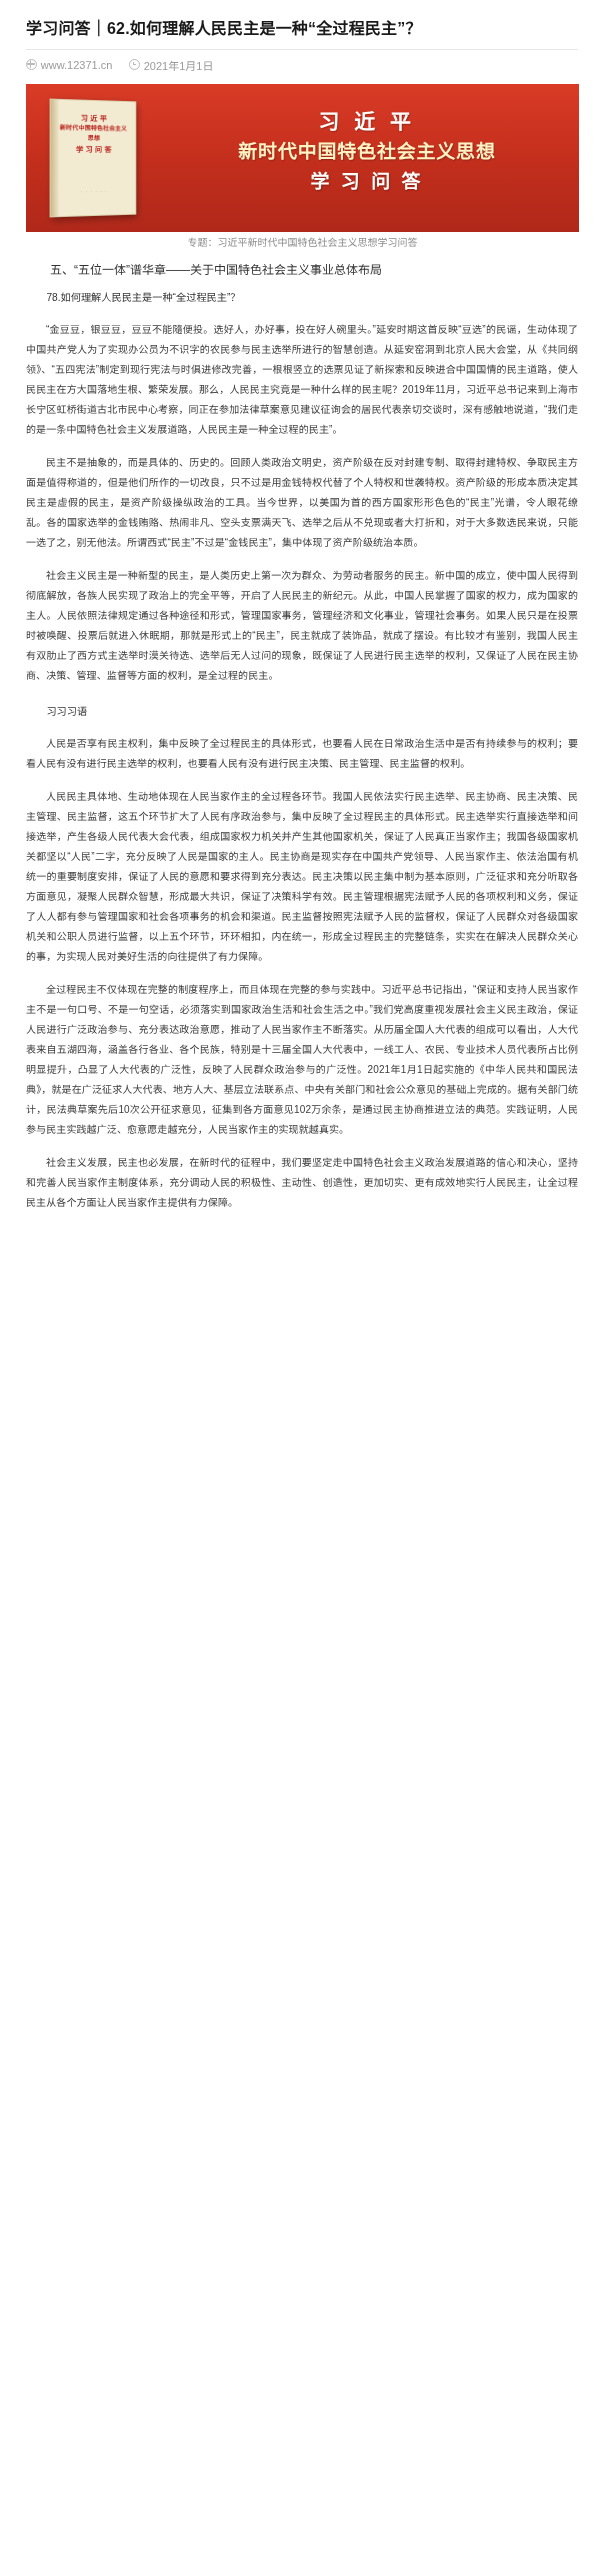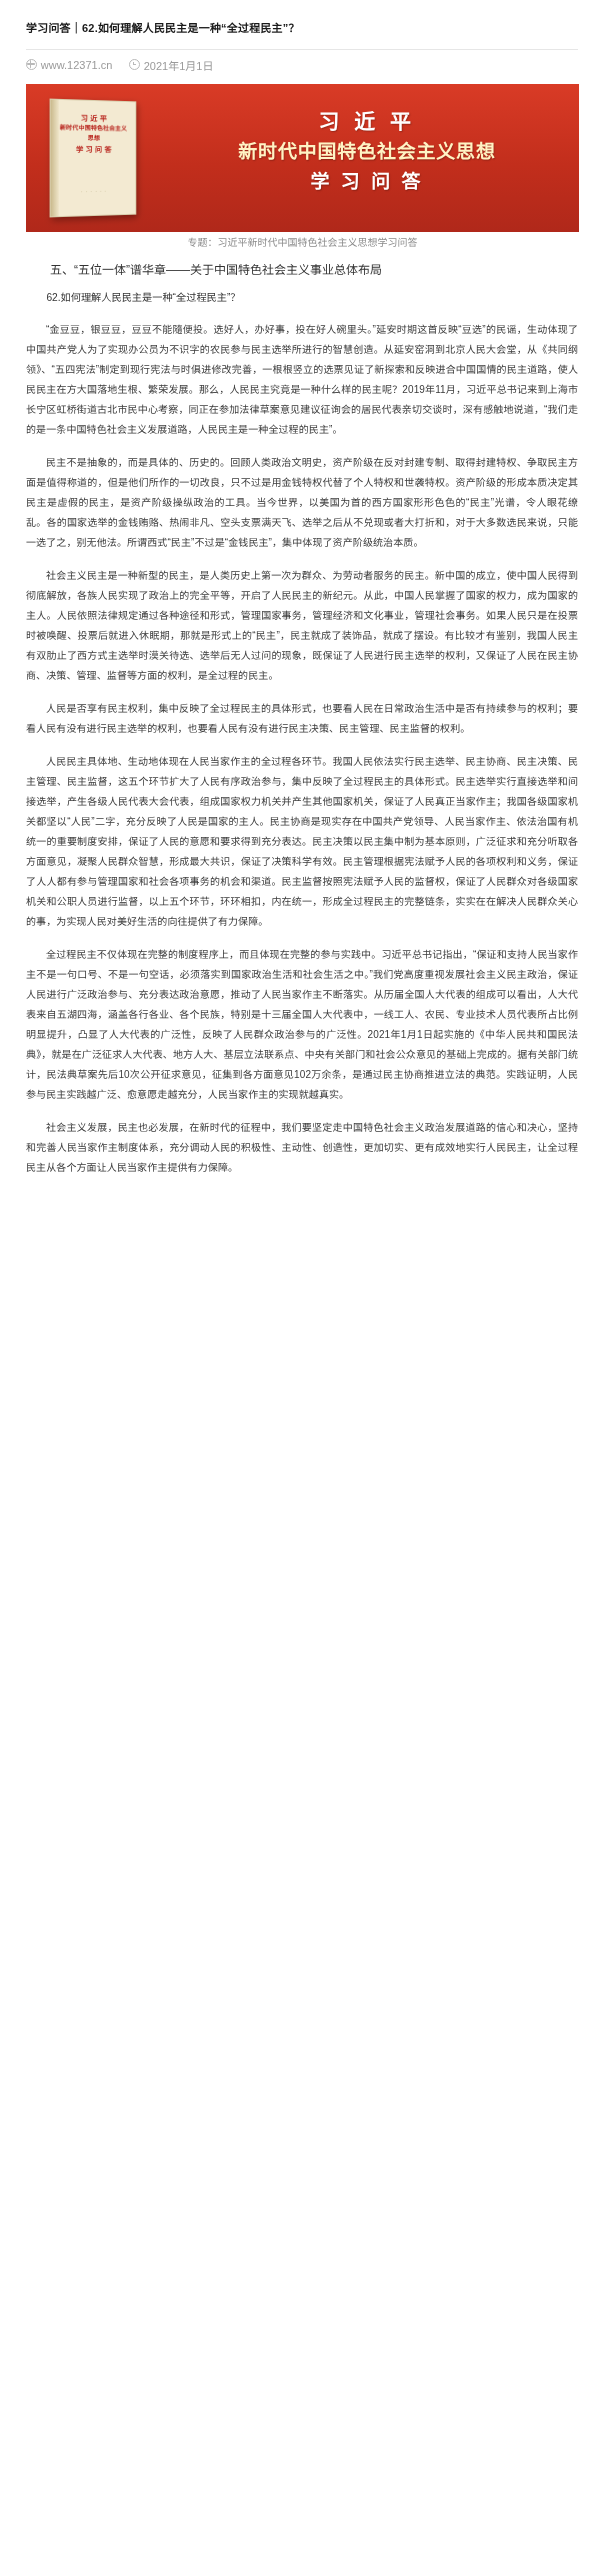--- a/index.html
+++ b/index.html
@@ -14,21 +14,21 @@
     color: #333333;
     -webkit-font-smoothing: antialiased;
   }
   .page {
     width: 604px;
     box-sizing: border-box;
     padding: 13.6px 26px 30px 26px;
     background: #ffffff;
   }
   .article-title {
-    font-size: 11px;
+    font-size: 16px;
     line-height: 23px;
     font-weight: bold;
     color: #1a1a1a;
     letter-spacing: 0.2px;
     margin: 3px 0 1.5px 0;
   }
   .title-divider {
     height: 0.8px;
     background: #e6e6e6;
     margin: 9px 0 0 0;
@@ -245,26 +245,27 @@
     </div>
     <div class="banner-text">
       <div class="banner-l1">习 近 平</div>
       <div class="banner-l2">新时代中国特色社会主义思想</div>
       <div class="banner-l3">学 习 问 答</div>
     </div>
   </div>
   <div class="caption">专题：习近平新时代中国特色社会主义思想学习问答</div>
 
   <div class="sec-head">五、“五位一体”谱华章——关于中国特色社会主义事业总体布局</div>
-  <div class="q-head">62.如何理解人民民主是一种“全过程民主”？</div>
+  <div class="q-head">78.如何理解人民民主是一种“全过程民主”？</div>
 
   <p class="body">“金豆豆，银豆豆，豆豆不能隨便投。选好人，办好事，投在好人碗里头。”延安时期这首反映“豆选”的民谣，生动体现了中国共产党人为了实现办公员为不识字的农民参与民主选举所进行的智慧创造。从延安窑洞到北京人民大会堂，从《共同纲领》、“五四宪法”制定到现行宪法与时俱进修改完善，一根根竖立的选票见证了新探索和反映进合中国国情的民主道路，使人民民主在方大国落地生根、繁荣发展。那么，人民民主究竟是一种什么样的民主呢？2019年11月，习近平总书记来到上海市长宁区虹桥街道古北市民中心考察，同正在参加法律草案意见建议征询会的居民代表亲切交谈时，深有感触地说道，“我们走的是一条中国特色社会主义发展道路，人民民主是一种全过程的民主”。</p>
   <p class="body">民主不是抽象的，而是具体的、历史的。回顾人类政治文明史，资产阶级在反对封建专制、取得封建特权、争取民主方面是值得称道的，但是他们所作的一切改良，只不过是用金钱特权代替了个人特权和世袭特权。资产阶级的形成本质决定其民主是虚假的民主，是资产阶级操纵政治的工具。当今世界，以美国为首的西方国家形形色色的“民主”光谱，令人眼花缭乱。各的国家选举的金钱贿赂、热闹非凡、空头支票满天飞、选举之后从不兑现或者大打折和，对于大多数选民来说，只能一选了之，别无他法。所谓西式“民主”不过是“金钱民主”，集中体现了资产阶级统治本质。</p>
   <p class="body">社会主义民主是一种新型的民主，是人类历史上第一次为群众、为劳动者服务的民主。新中国的成立，使中国人民得到彻底解放，各族人民实现了政治上的完全平等，开启了人民民主的新纪元。从此，中国人民掌握了国家的权力，成为国家的主人。人民依照法律规定通过各种途径和形式，管理国家事务，管理经济和文化事业，管理社会事务。如果人民只是在投票时被唤醒、投票后就进入休眠期，那就是形式上的“民主”，民主就成了装饰品，就成了摆设。有比较才有鉴别，我国人民主有双肋止了西方式主选举时漠关待选、选举后无人过问的现象，既保证了人民进行民主选举的权利，又保证了人民在民主协商、决策、管理、监督等方面的权利，是全过程的民主。</p>
 
+  <div class="sub-head">习习习语</div>
 
   <p class="body">人民是否享有民主权利，集中反映了全过程民主的具体形式，也要看人民在日常政治生活中是否有持续参与的权利；要看人民有没有进行民主选举的权利，也要看人民有没有进行民主决策、民主管理、民主监督的权利。</p>
   <p class="body">人民民主具体地、生动地体现在人民当家作主的全过程各环节。我国人民依法实行民主选举、民主协商、民主决策、民主管理、民主监督，这五个环节扩大了人民有序政治参与，集中反映了全过程民主的具体形式。民主选举实行直接选举和间接选举，产生各级人民代表大会代表，组成国家权力机关并产生其他国家机关，保证了人民真正当家作主；我国各级国家机关都坚以“人民”二字，充分反映了人民是国家的主人。民主协商是现实存在中国共产党领导、人民当家作主、依法治国有机统一的重要制度安排，保证了人民的意愿和要求得到充分表达。民主决策以民主集中制为基本原则，广泛征求和充分听取各方面意见，凝聚人民群众智慧，形成最大共识，保证了决策科学有效。民主管理根据宪法赋予人民的各项权利和义务，保证了人人都有参与管理国家和社会各项事务的机会和渠道。民主监督按照宪法赋予人民的监督权，保证了人民群众对各级国家机关和公职人员进行监督，以上五个环节，环环相扣，内在统一，形成全过程民主的完整链条，实实在在解决人民群众关心的事，为实现人民对美好生活的向往提供了有力保障。</p>
   <p class="body">全过程民主不仅体现在完整的制度程序上，而且体现在完整的参与实践中。习近平总书记指出，“保证和支持人民当家作主不是一句口号、不是一句空话，必须落实到国家政治生活和社会生活之中。”我们党高度重视发展社会主义民主政治，保证人民进行广泛政治参与、充分表达政治意愿，推动了人民当家作主不断落实。从历届全国人大代表的组成可以看出，人大代表来自五湖四海，涵盖各行各业、各个民族，特别是十三届全国人大代表中，一线工人、农民、专业技术人员代表所占比例明显提升，凸显了人大代表的广泛性，反映了人民群众政治参与的广泛性。2021年1月1日起实施的《中华人民共和国民法典》，就是在广泛征求人大代表、地方人大、基层立法联系点、中央有关部门和社会公众意见的基础上完成的。据有关部门统计，民法典草案先后10次公开征求意见，征集到各方面意见102万余条，是通过民主协商推进立法的典范。实践证明，人民参与民主实践越广泛、愈意愿走越充分，人民当家作主的实现就越真实。</p>
   <p class="body">社会主义发展，民主也必发展，在新时代的征程中，我们要坚定走中国特色社会主义政治发展道路的信心和决心，坚持和完善人民当家作主制度体系，充分调动人民的积极性、主动性、创造性，更加切实、更有成效地实行人民民主，让全过程民主从各个方面让人民当家作主提供有力保障。</p>
 
 </div>
 
 
 </body></html>

